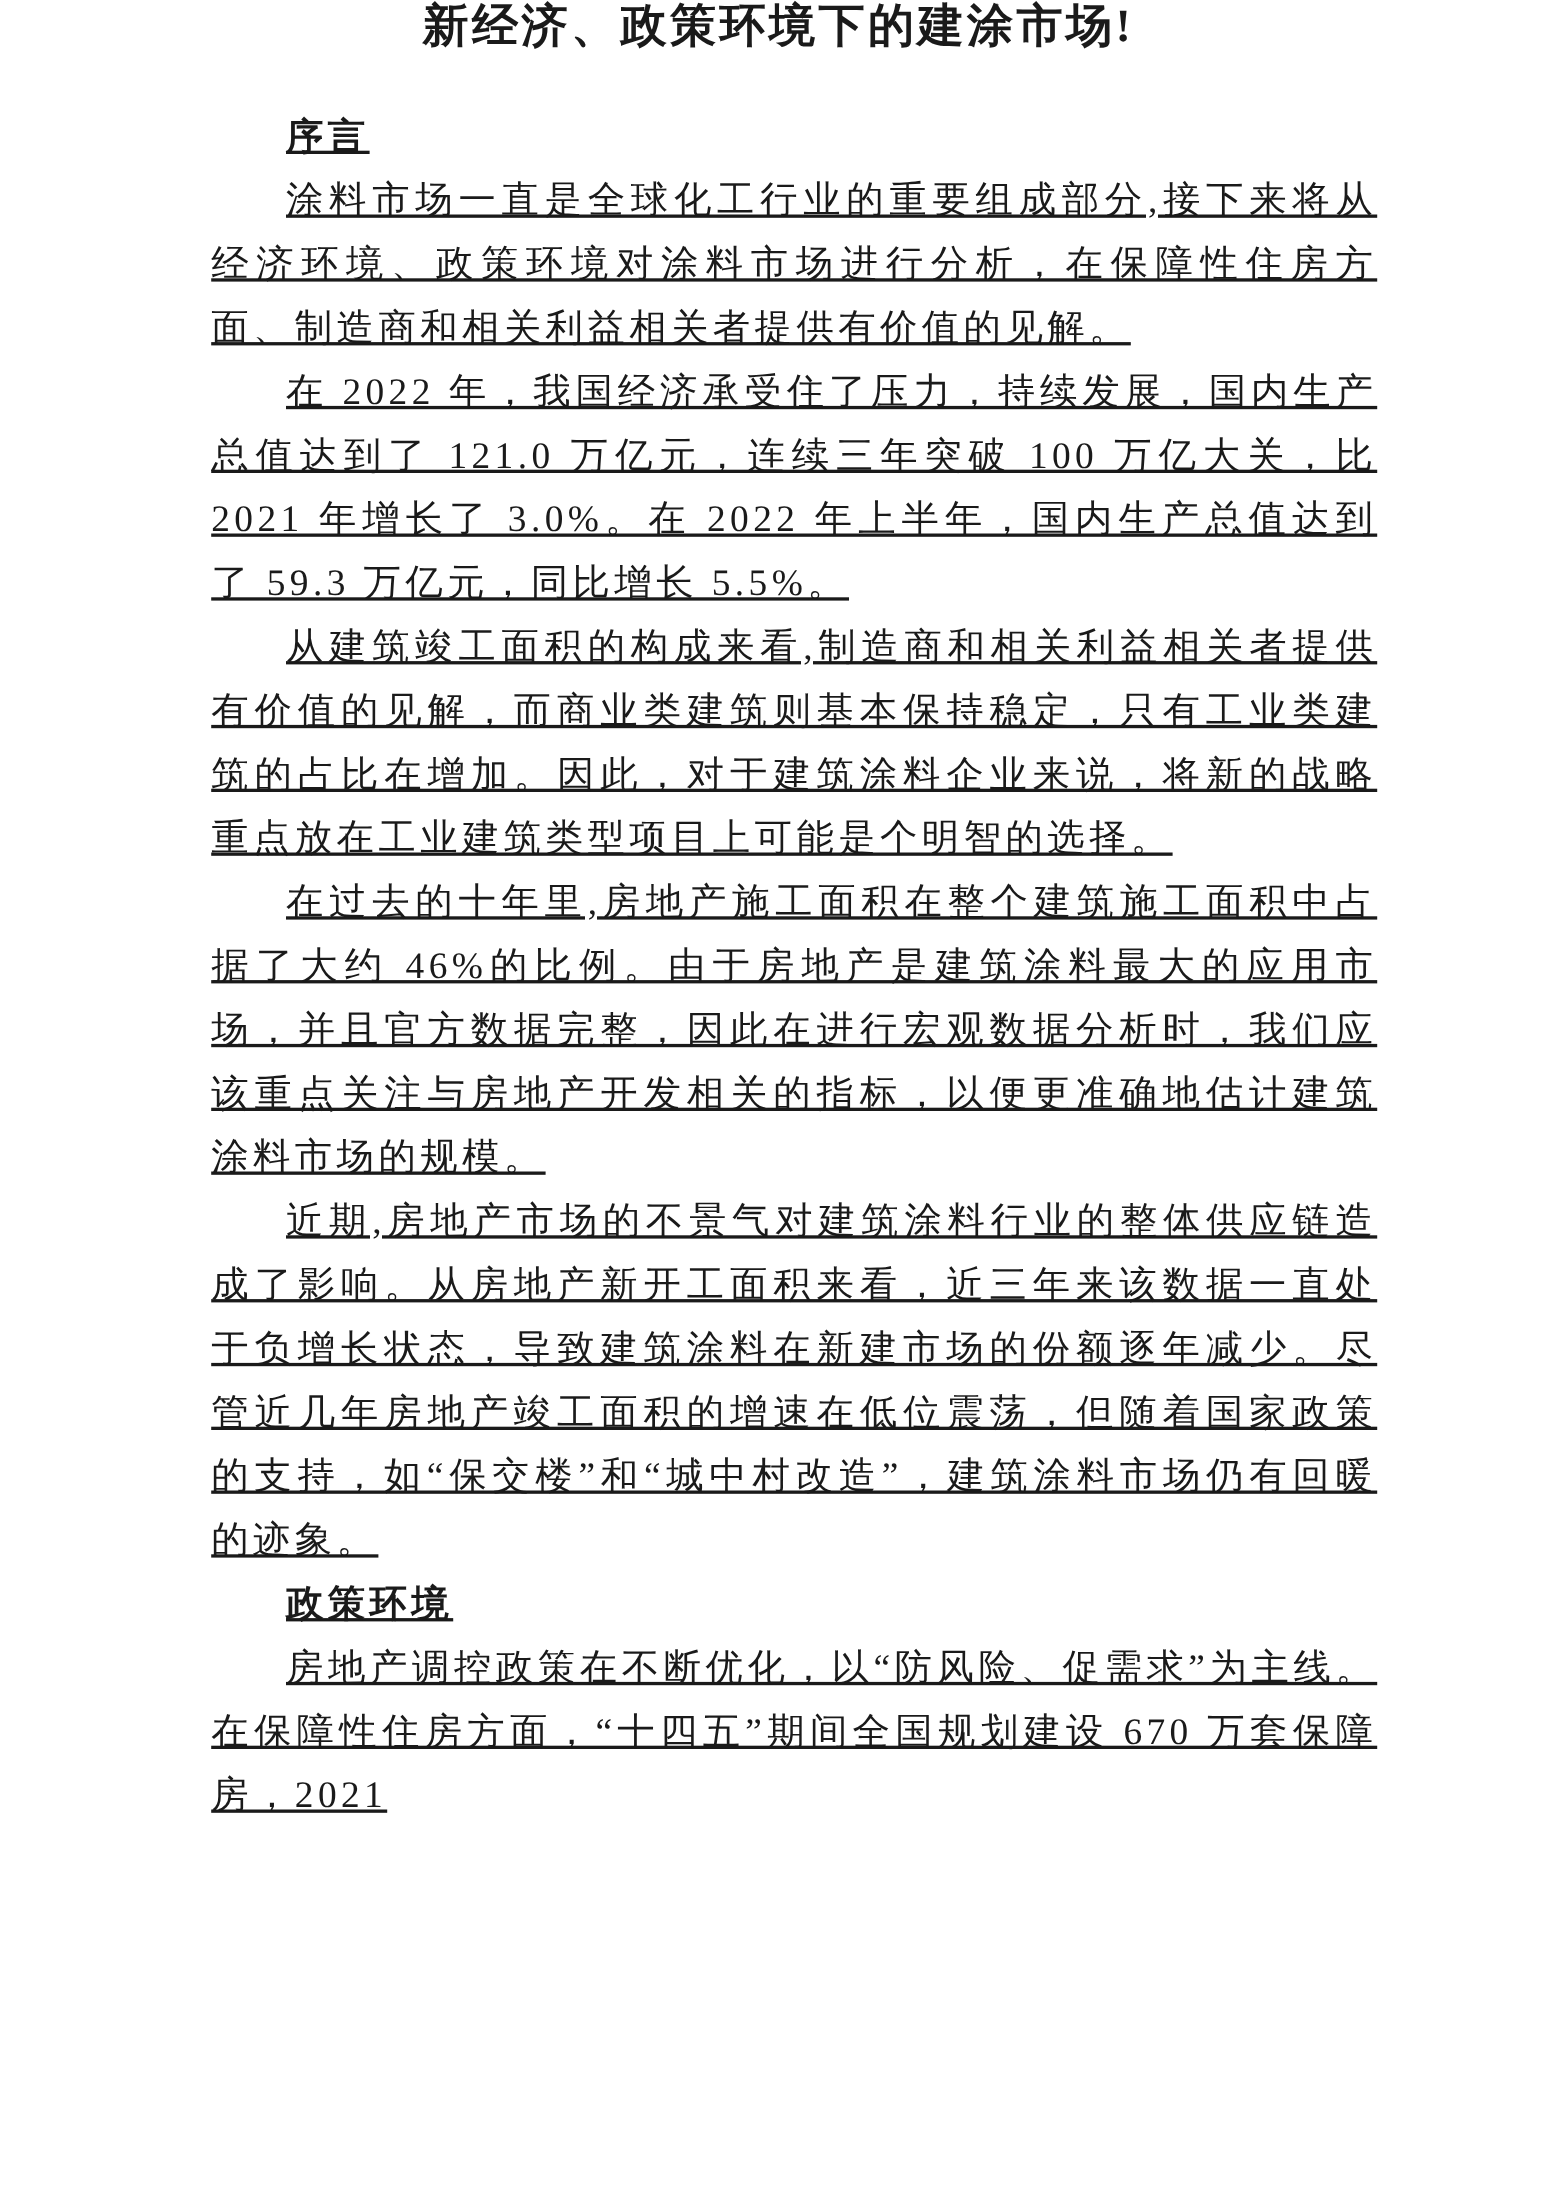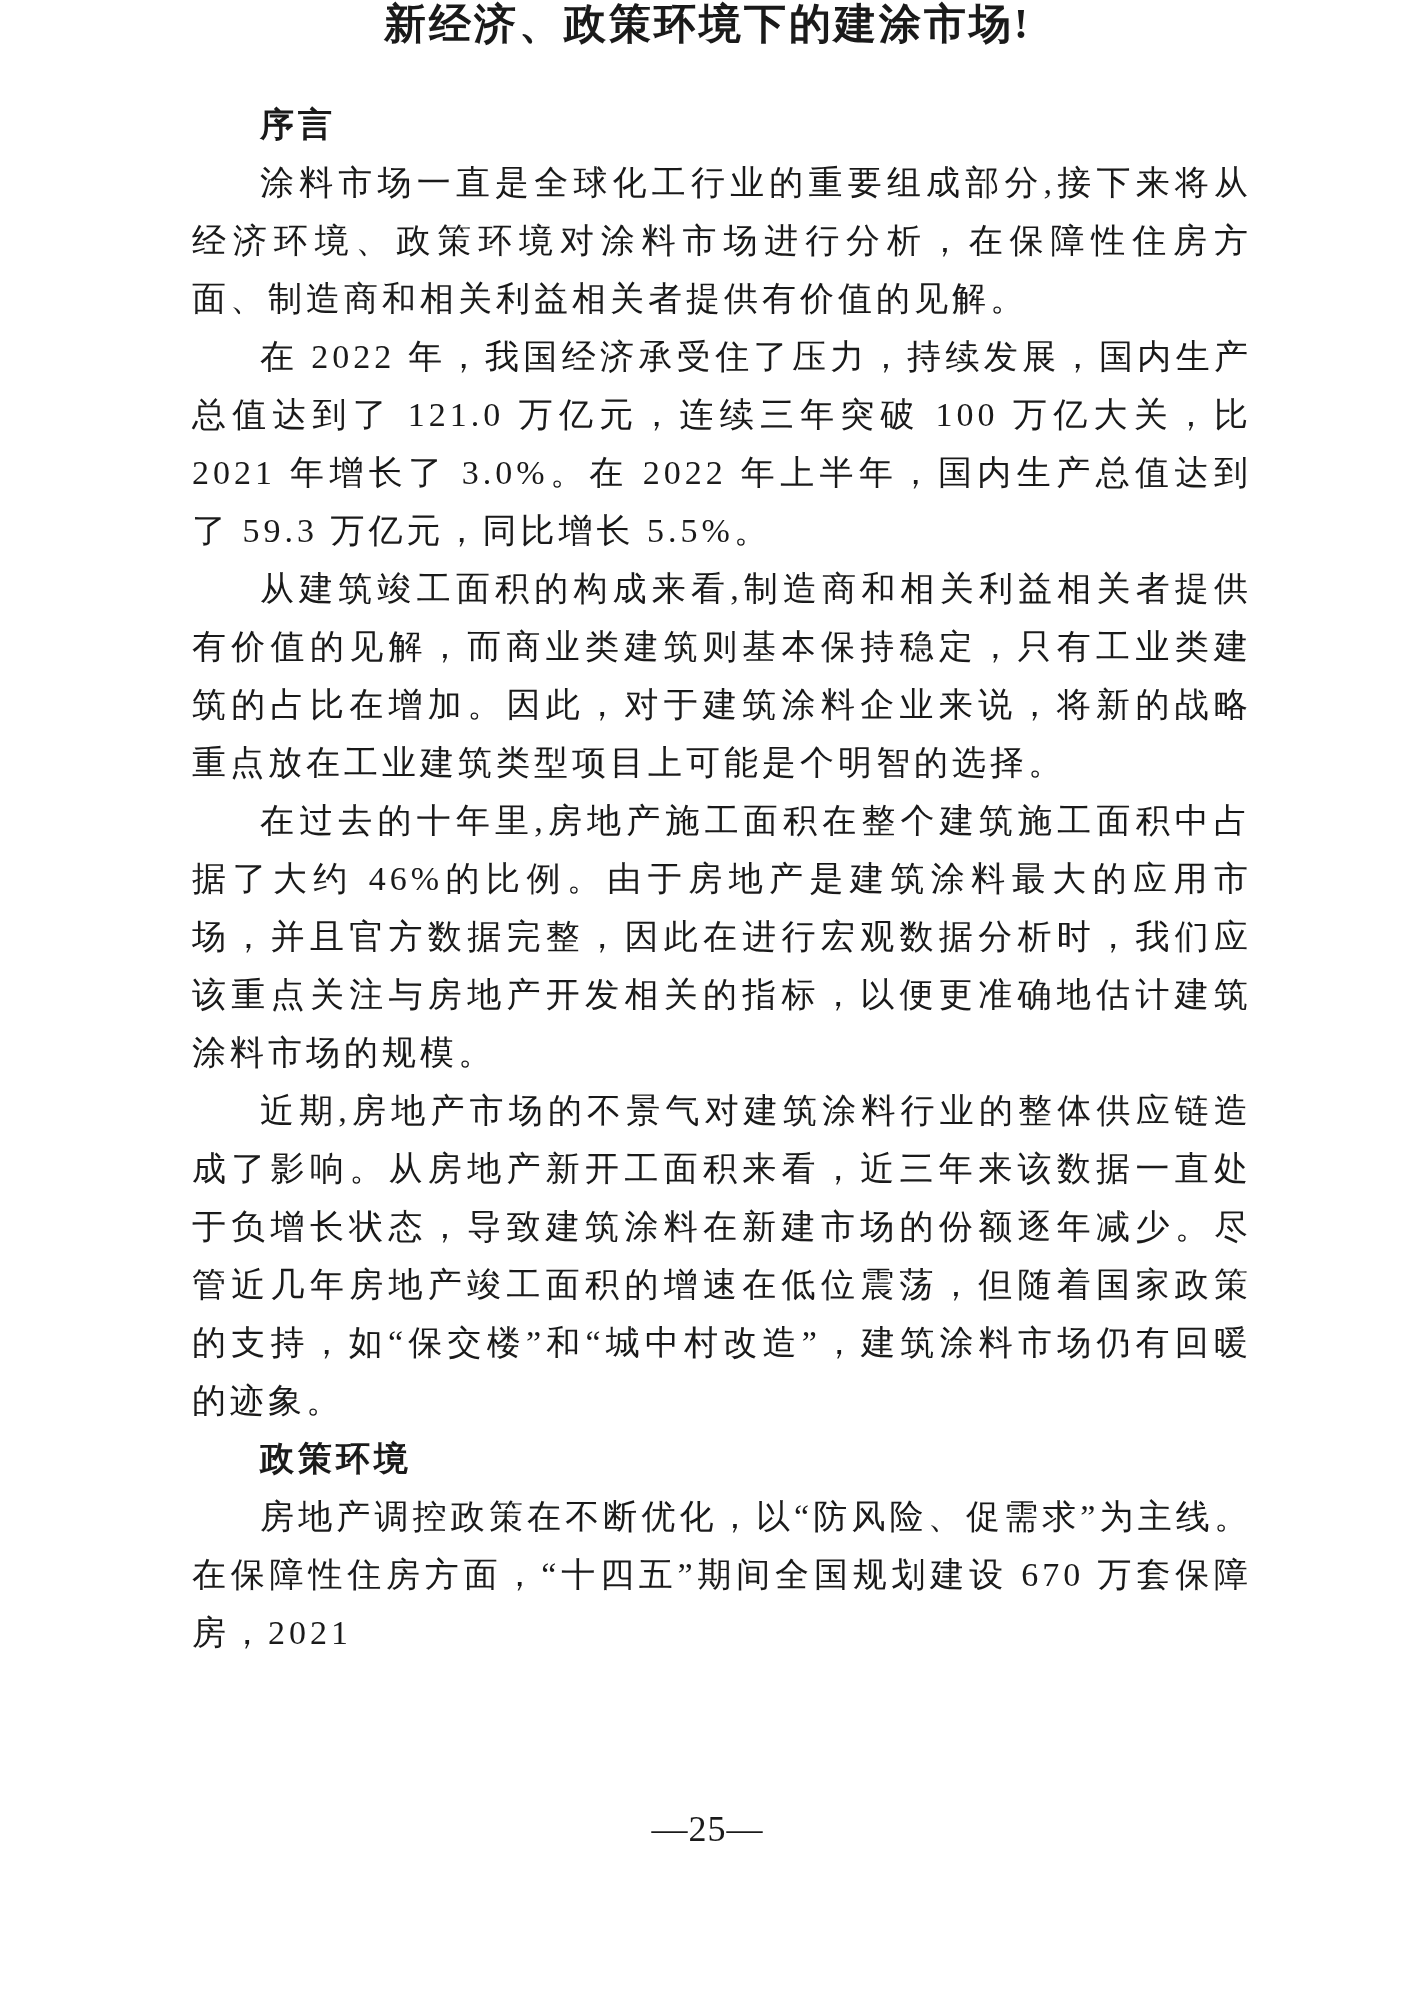--- a/index.html
+++ b/index.html
@@ -32,20 +32,21 @@
     margin: 48px 0 0 192px;
     width: 1060px;
     font-size: 34px;
     line-height: 58px;
     letter-spacing: 4px;
     text-align: justify;
   }
   .content .block {
     margin: 0;
     text-indent: 2em;
+    text-decoration: underline;
   }
   .content .heading {
     font-weight: 700;
     text-align: left;
   }
   .page-number {
     position: absolute;
     top: 1808px;
     left: 0;
     width: 100%;
@@ -65,15 +66,14 @@
     <p class="block heading">序言</p>
     <p class="block">涂料市场一直是全球化工行业的重要组成部分,接下来将从经济环境、政策环境对涂料市场进行分析，在保障性住房方面、制造商和相关利益相关者提供有价值的见解。</p>
     <p class="block">在 2022 年，我国经济承受住了压力，持续发展，国内生产总值达到了 121.0 万亿元，连续三年突破 100 万亿大关，比 2021 年增长了 3.0%。在 2022 年上半年，国内生产总值达到了 59.3 万亿元，同比增长 5.5%。</p>
     <p class="block">从建筑竣工面积的构成来看,制造商和相关利益相关者提供有价值的见解，而商业类建筑则基本保持稳定，只有工业类建筑的占比在增加。因此，对于建筑涂料企业来说，将新的战略重点放在工业建筑类型项目上可能是个明智的选择。</p>
     <p class="block">在过去的十年里,房地产施工面积在整个建筑施工面积中占据了大约 46%的比例。由于房地产是建筑涂料最大的应用市场，并且官方数据完整，因此在进行宏观数据分析时，我们应该重点关注与房地产开发相关的指标，以便更准确地估计建筑涂料市场的规模。</p>
     <p class="block">近期,房地产市场的不景气对建筑涂料行业的整体供应链造成了影响。从房地产新开工面积来看，近三年来该数据一直处于负增长状态，导致建筑涂料在新建市场的份额逐年减少。尽管近几年房地产竣工面积的增速在低位震荡，但随着国家政策的支持，如“保交楼”和“城中村改造”，建筑涂料市场仍有回暖的迹象。</p>
     <p class="block heading">政策环境</p>
     <p class="block">房地产调控政策在不断优化，以“防风险、促需求”为主线。在保障性住房方面，“十四五”期间全国规划建设 670 万套保障房，2021</p>
   </div>
 
-  <div class="page-number">—25—</div>
 
 </div>
 
 </body></html>

